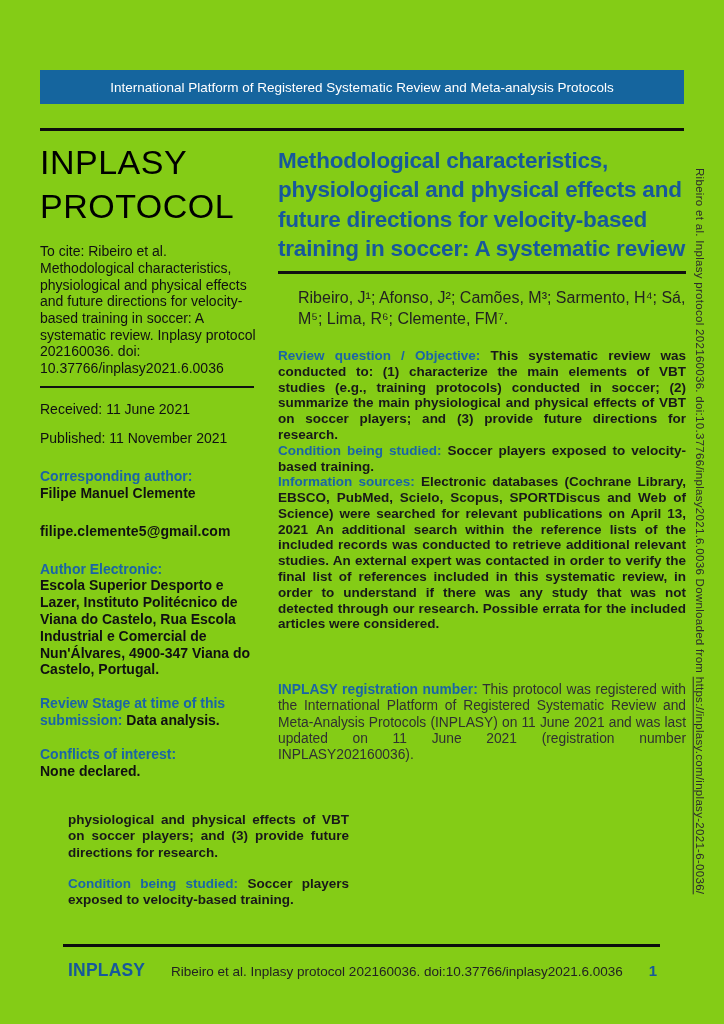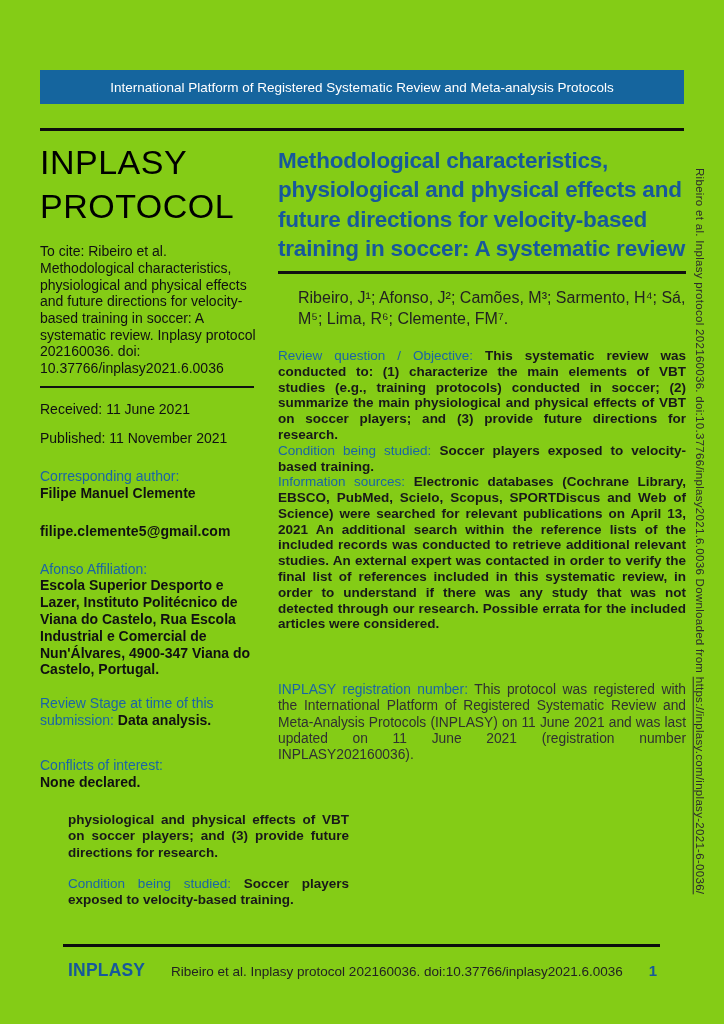--- a/index.html
+++ b/index.html
@@ -17,21 +17,21 @@
   .rule-top { position:absolute; left:40px; top:128px; width:644px; height:3px; background:#0d0d0d; }
 
   
   .left-panel { position:absolute; left:40px; top:140px; width:216px; font-size:14px; line-height:1.2; color:#101012; }
   .logo { font-size:34px; line-height:1.3; font-weight:400; color:#000; letter-spacing:0.5px; }
   .logo span { display:block; }
   .cite { margin-top:15px; line-height:1.19; }
   .left-rule { margin-top:9px; width:214px; height:2px; background:#111; }
   .meta { margin-top:13px; }
   .block { margin-top:21px; font-weight:bold; }
-  .label { color:#1B64A6; font-weight:normal; }
+  .label { color:#1B64A6; font-weight:bold; }
   .blk { display:block; }
   .email { letter-spacing:0.1px; }
 
   
   .right-col { position:absolute; left:278px; top:146px; width:408px; }
   .title { color:#17589B; font-size:22.5px; line-height:1.3; font-weight:bold; letter-spacing:-0.2px; }
   .title-rule { margin-top:8px; height:2.5px; background:#111; }
   .authors { margin:13px 0 0 20px; font-size:16px; line-height:1.33; color:#222; }
   .body-paras { margin-top:19px; font-size:13.5px; line-height:1.17; font-weight:bold; text-align:justify; color:#18181a; }
   .body-paras p { margin:0; }
@@ -78,28 +78,28 @@
     <p class="cite">To cite: Ribeiro et al. Methodological characteristics, physiological and physical effects and future directions for velocity-based training in soccer: A systematic review. Inplasy protocol 202160036. doi: 10.37766/inplasy2021.6.0036</p>
     <div class="left-rule"></div>
     <p class="meta">Received: 11 June 2021</p>
     <p class="meta">Published: 11 November 2021</p>
     <div class="block">
       <span class="label blk">Corresponding author:</span>
       <span>Filipe Manuel Clemente</span>
     </div>
     <p class="block email">filipe.clemente5@gmail.com</p>
     <div class="block">
-      <span class="label blk">Afonso Affiliation:</span>
+      <span class="label blk">Author Electronic:</span>
       <span>Escola Superior Desporto e Lazer, Instituto Politécnico de Viana do Castelo, Rua Escola Industrial e Comercial de Nun'Álvares, 4900-347 Viana do Castelo, Portugal.</span>
     </div>
     <p class="block" style="margin-top:17px;">
       <span class="label">Review Stage at time of this submission:</span>
       <span>Data analysis.</span>
     </p>
-    <div class="block" style="margin-top:28px;">
+    <div class="block" style="margin-top:17px;">
       <span class="label blk">Conflicts of interest:</span>
       <span>None declared.</span>
     </div>
   </aside>
 
   <section class="right-col">
     <h1 class="title">Methodological characteristics, physiological and physical effects and future directions for velocity-based training in soccer: A systematic review</h1>
     <div class="title-rule"></div>
     <p class="authors">Ribeiro, J¹; Afonso, J²; Camões, M³; Sarmento, H⁴; Sá, M⁵; Lima, R⁶; Clemente, FM⁷.</p>
     <div class="body-paras">

